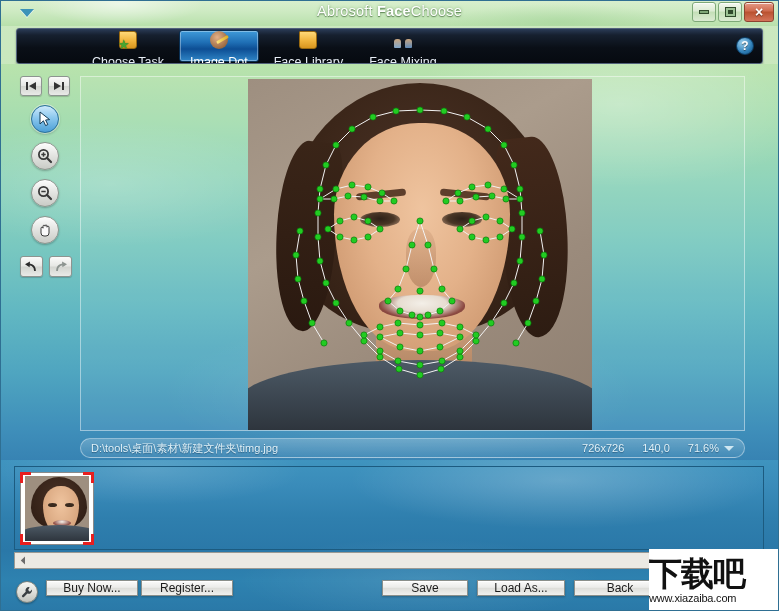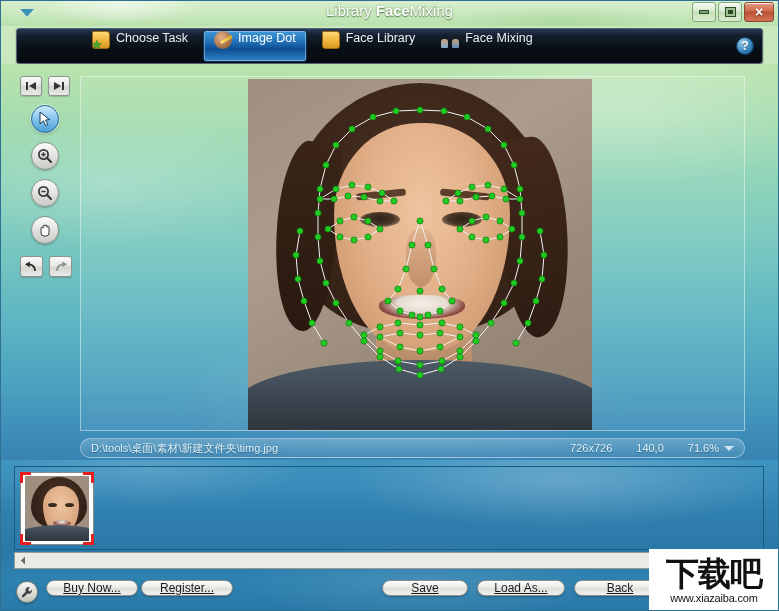--- a/index.html
+++ b/index.html
@@ -65,25 +65,26 @@
   
   #toolbar {
     position:absolute; left:16px; top:28px; width:747px; height:36px;
     background: linear-gradient(180deg,#2a3b56 0%,#16202f 18%,#0a0f17 55%,#060a10 100%);
     border:1px solid #52627b; border-radius:3px;
     display:flex; align-items:center;
     box-shadow: 0 1px 2px rgba(0,0,0,.35);
     overflow:hidden;
   }
   .tbitem {
-    display:flex; align-items:flex-start; gap:6px;
+    display:flex; align-items:center; gap:6px;
     height:32px; padding:0 10px; margin:0 2px;
     color:#e8eef6; font-size:12.5px; cursor:pointer;
     border:1px solid transparent; border-radius:3px;
     white-space:nowrap;
+    flex-direction:column;
   }
   .tbitem.active {
     background:linear-gradient(180deg,#3f9ad9 0%,#1f6fb5 38%,#0d4e94 60%,#2f85c6 100%);
     border:1px solid #0a2f52;
     box-shadow: inset 0 0 0 1px rgba(255,255,255,.35);
     color:#fff;
   }
   .tbicon { width:18px;height:18px;position:relative;flex:0 0 18px;}
   .help-btn{ margin-left:auto; margin-right:8px; width:18px;height:18px;cursor:pointer;}
 
@@ -240,21 +241,21 @@
   
   #statusbar{
     position:absolute; left:80px; top:374px; width:665px; height:20px;
     border-radius:10px;
     background: linear-gradient(180deg, rgba(255,255,255,.22), rgba(255,255,255,.06));
     border:1px solid rgba(255,255,255,.40);
     display:flex; align-items:center; color:#dff0f7; font-size:11px;
     text-shadow:0 1px 1px rgba(0,40,70,.45);
   }
   #statuspath{ margin-left:10px; flex:1; overflow:hidden; white-space:nowrap; }
-  .statval{ margin-right:24px; }
+  .statval{ margin-right:18px; }
   #statuszoomwrap{ display:flex; align-items:center; gap:5px; margin-right:10px; cursor:pointer;}
   .caret-down{ width:0;height:0;border-left:5px solid transparent;border-right:5px solid transparent;border-top:5px solid #cfe7f2;}
 
   
   #bottompanel{
     position:absolute; left:0; top:460px; width:779px; height:151px;
     background: linear-gradient(180deg,#3f94bf 0%,#3a8cba 16%,#2f7fae 38%,#2a78a8 60%,#2e82b0 80%,#2a79a8 100%);
   }
   #bottompanel .bp-noise{
     position:absolute; inset:0;
@@ -294,58 +295,57 @@
   #buttonbar{ position:absolute; left:0; top:112px; width:779px; height:39px; }
   #wrench{
     position:absolute; left:16px; top:9px; width:22px;height:22px;border-radius:50%;
     background:linear-gradient(180deg,#f6f7f4 0%,#dcddd8 55%,#bfc1bb 100%);
     border:1px solid #7d837d; display:flex;align-items:center;justify-content:center;cursor:pointer;
     box-shadow:0 1px 2px rgba(0,0,0,.3);
   }
   .btn{
     position:absolute; top:8px; height:16px;
     background:linear-gradient(180deg,#fbfbfa 0%,#ececea 45%,#dededa 52%,#f0f0ee 100%);
-    border:1px solid #8b8f8b; border-radius:10px;
+    border:1px solid #8b8f8b; border-radius:0;
     font-size:12px; color:#1b1b1b; cursor:pointer;
     display:flex;align-items:center;justify-content:center;
     box-shadow:0 1px 2px rgba(0,0,0,.25), inset 0 1px 0 rgba(255,255,255,.9);
-    text-decoration:underline;
   }
   #btn-buynow{ left:46px; width:92px; }
   #btn-register{ left:141px; width:92px; }
   #btn-save{ left:382px; width:86px; }
   #btn-saveas{ left:477px; width:88px; }
   #btn-back{ left:574px; width:92px; }
 
   
   #watermark{
     position:absolute; right:0; top:549px; width:130px; height:62px;
     background:#fff; z-index:40;
-    display:flex; flex-direction:column; align-items:center; justify-content:center;
+    display:flex; flex-direction:column; justify-content:center;
     overflow:hidden;
   }
   #wm-cn{ font-size:33px; font-weight:bold; color:#111; line-height:1; letter-spacing:-1px;
     font-family:"DejaVu Sans", sans-serif; }
   #wm-url{ font-size:11px; color:#111; margin-top:2px; letter-spacing:-.2px;}
 
   
   #frameborder{
     position:absolute; inset:0; border:1px solid #2f6f92; pointer-events:none; z-index:50;
   }
 </style>
 </head>
 <body>
 
 <div id="app">
 
   <div id="titlebar">
     <div class="tbnoise"></div>
     <div id="sysmenu-arrow"></div>
     <div id="apptitle">
-      <span>Library </span><b>Face</b><span>Mixing</span>
+      <span>Abrosoft </span><b>Face</b><span>Choose</span>
     </div>
     <div id="winbtns">
       <div class="winbtn">
         <span class="glyph-min"></span>
       </div>
       <div class="winbtn">
         <span class="glyph-max"></span>
       </div>
       <div class="winbtn close">
         <span class="glyph-close">×</span>

